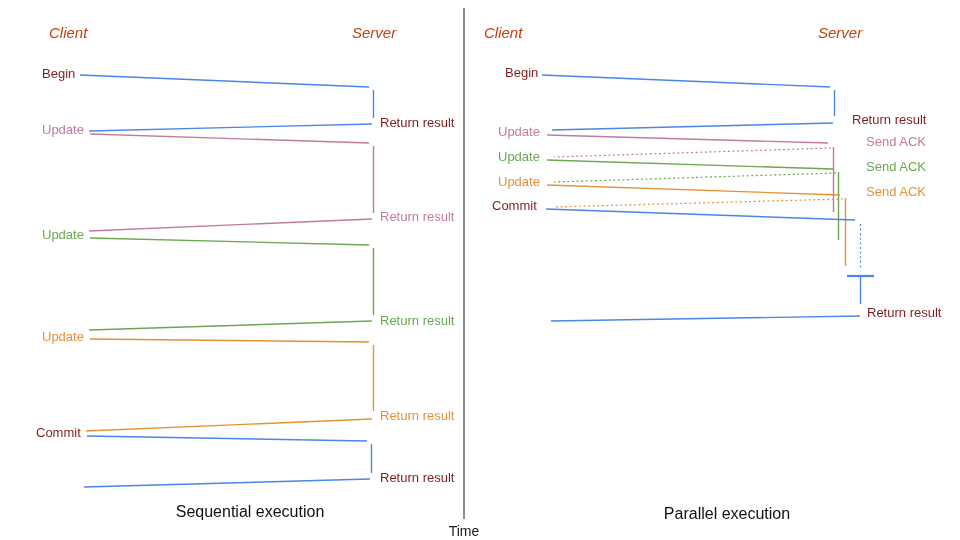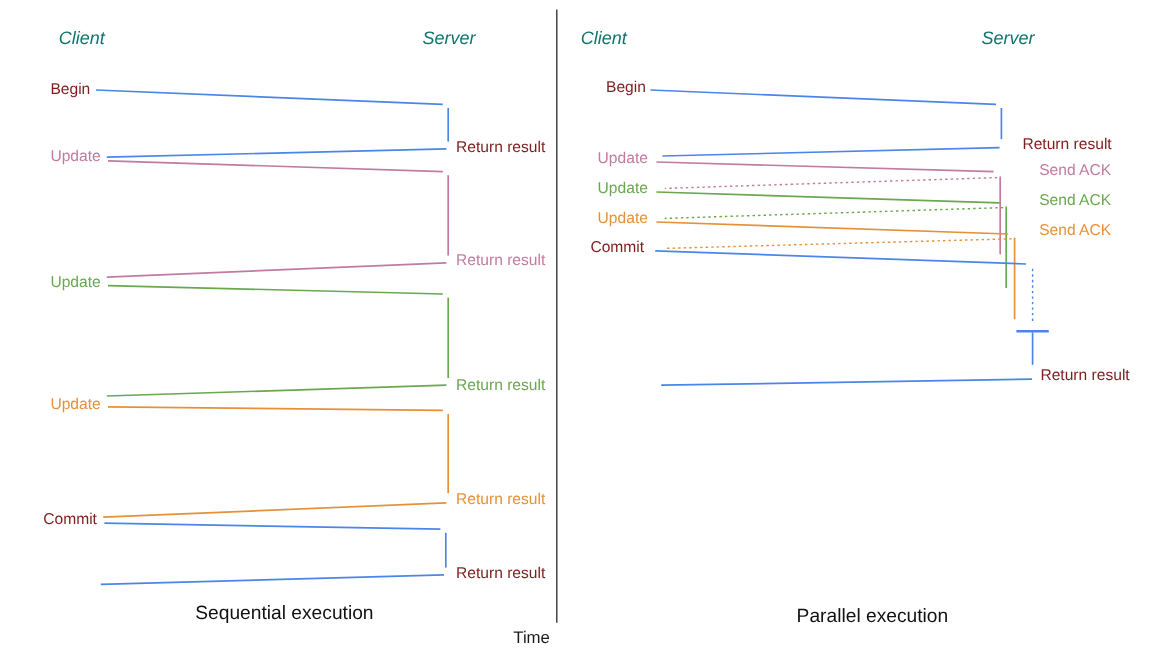--- a/index.html
+++ b/index.html
@@ -1,20 +1,20 @@
 <!DOCTYPE html>
 <html><head>
 <meta charset="utf-8">
 <style>
   html,body{margin:0;padding:0;background:#ffffff;}
   .stage{position:relative;width:960px;height:540px;background:#ffffff;overflow:hidden;
          font-family:"Liberation Sans",sans-serif;}
   .stage svg{position:absolute;left:0;top:0;}
   .lbl{position:absolute;font:13px/14px "Liberation Sans",sans-serif;white-space:nowrap;}
-  .hdr{position:absolute;font:italic 15px/16px "Liberation Sans",sans-serif;color:#0f766e;white-space:nowrap;}
+  .hdr{position:absolute;font:italic 15px/16px "Liberation Sans",sans-serif;color:#c2410c;white-space:nowrap;}
   .title{position:absolute;font:16px/18px "Liberation Sans",sans-serif;color:#111111;width:240px;text-align:center;}
   .time{position:absolute;font:14px/15px "Liberation Sans",sans-serif;color:#1a1a1a;width:46px;text-align:center;}
   .c-blue{color:#7f1d1d}.c-pink{color:#c27ba0}.c-green{color:#6aa84f}.c-orange{color:#e69138}
   path{fill:none;stroke-width:1.4px;stroke-linecap:butt;}
   .s-blue{stroke:#4a86e8}.s-pink{stroke:#c27ba0}.s-green{stroke:#6aa84f}.s-orange{stroke:#e69138}
   .s-axis{stroke:#3d3d3d;stroke-width:1.2px;}
   .dash{stroke-dasharray:2 2.6;stroke-width:1.2px;}
   .bar{stroke-width:2.2px;}
 </style>
 </head>
@@ -94,33 +94,33 @@
   <span class="lbl c-green" style="left:42px;top:228px">Update</span>
   <span class="lbl c-orange" style="left:42px;top:330px">Update</span>
   <span class="lbl c-blue" style="left:36px;top:426px">Commit</span>
 
   <span class="lbl c-blue" style="left:380px;top:116px">Return result</span>
   <span class="lbl c-pink" style="left:380px;top:210px">Return result</span>
   <span class="lbl c-green" style="left:380px;top:314px">Return result</span>
   <span class="lbl c-orange" style="left:380px;top:409px">Return result</span>
   <span class="lbl c-blue" style="left:380px;top:471px">Return result</span>
 
-  <span class="title" style="left:117px;top:503px">Sequential execution</span>
+  <span class="title" style="left:130px;top:503px">Sequential execution</span>
 
   <span class="hdr" style="left:484px;top:25px">Client</span>
   <span class="hdr" style="left:818px;top:25px">Server</span>
 
   <span class="lbl c-blue" style="left:505px;top:66px">Begin</span>
   <span class="lbl c-pink" style="left:498px;top:125px">Update</span>
   <span class="lbl c-green" style="left:498px;top:150px">Update</span>
   <span class="lbl c-orange" style="left:498px;top:175px">Update</span>
   <span class="lbl c-blue" style="left:492px;top:199px">Commit</span>
 
   <span class="lbl c-blue" style="left:852px;top:113px">Return result</span>
   <span class="lbl c-pink" style="left:866px;top:135px">Send ACK</span>
   <span class="lbl c-green" style="left:866px;top:160px">Send ACK</span>
   <span class="lbl c-orange" style="left:866px;top:185px">Send ACK</span>
   <span class="lbl c-blue" style="left:867px;top:306px">Return result</span>
 
   <span class="title" style="left:607px;top:505px">Parallel execution</span>
 
-  <span class="time" style="left:420px;top:524px">Time</span>
+  <span class="time" style="left:441px;top:524px">Time</span>
 </div>
 
 </body></html>

